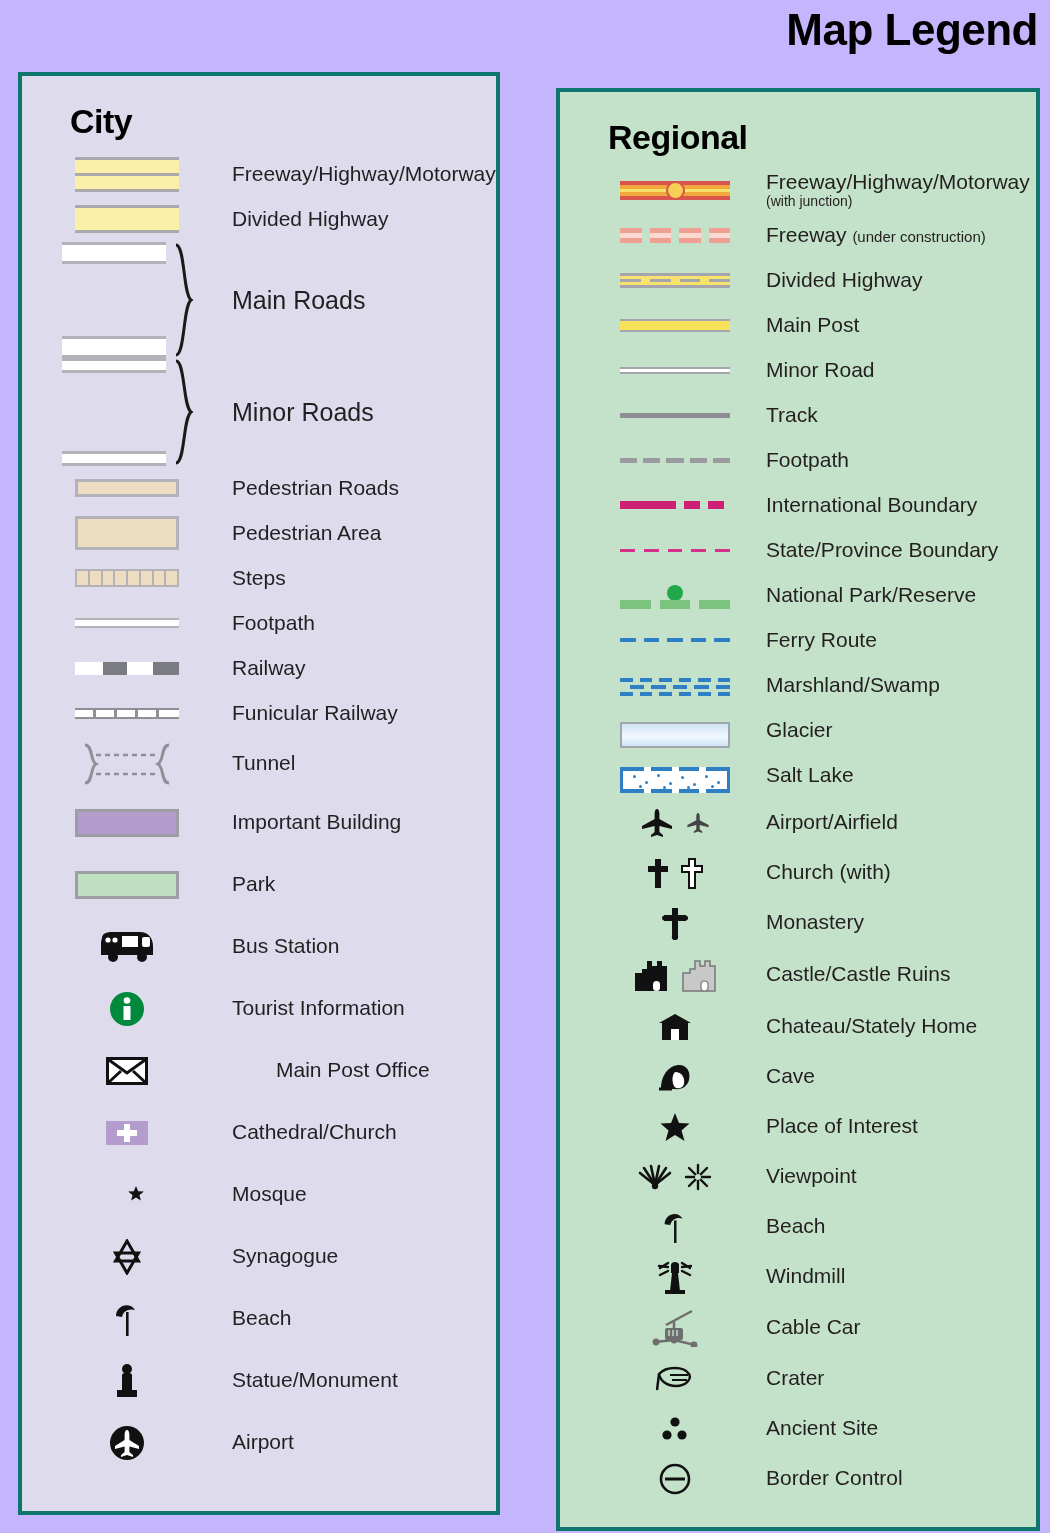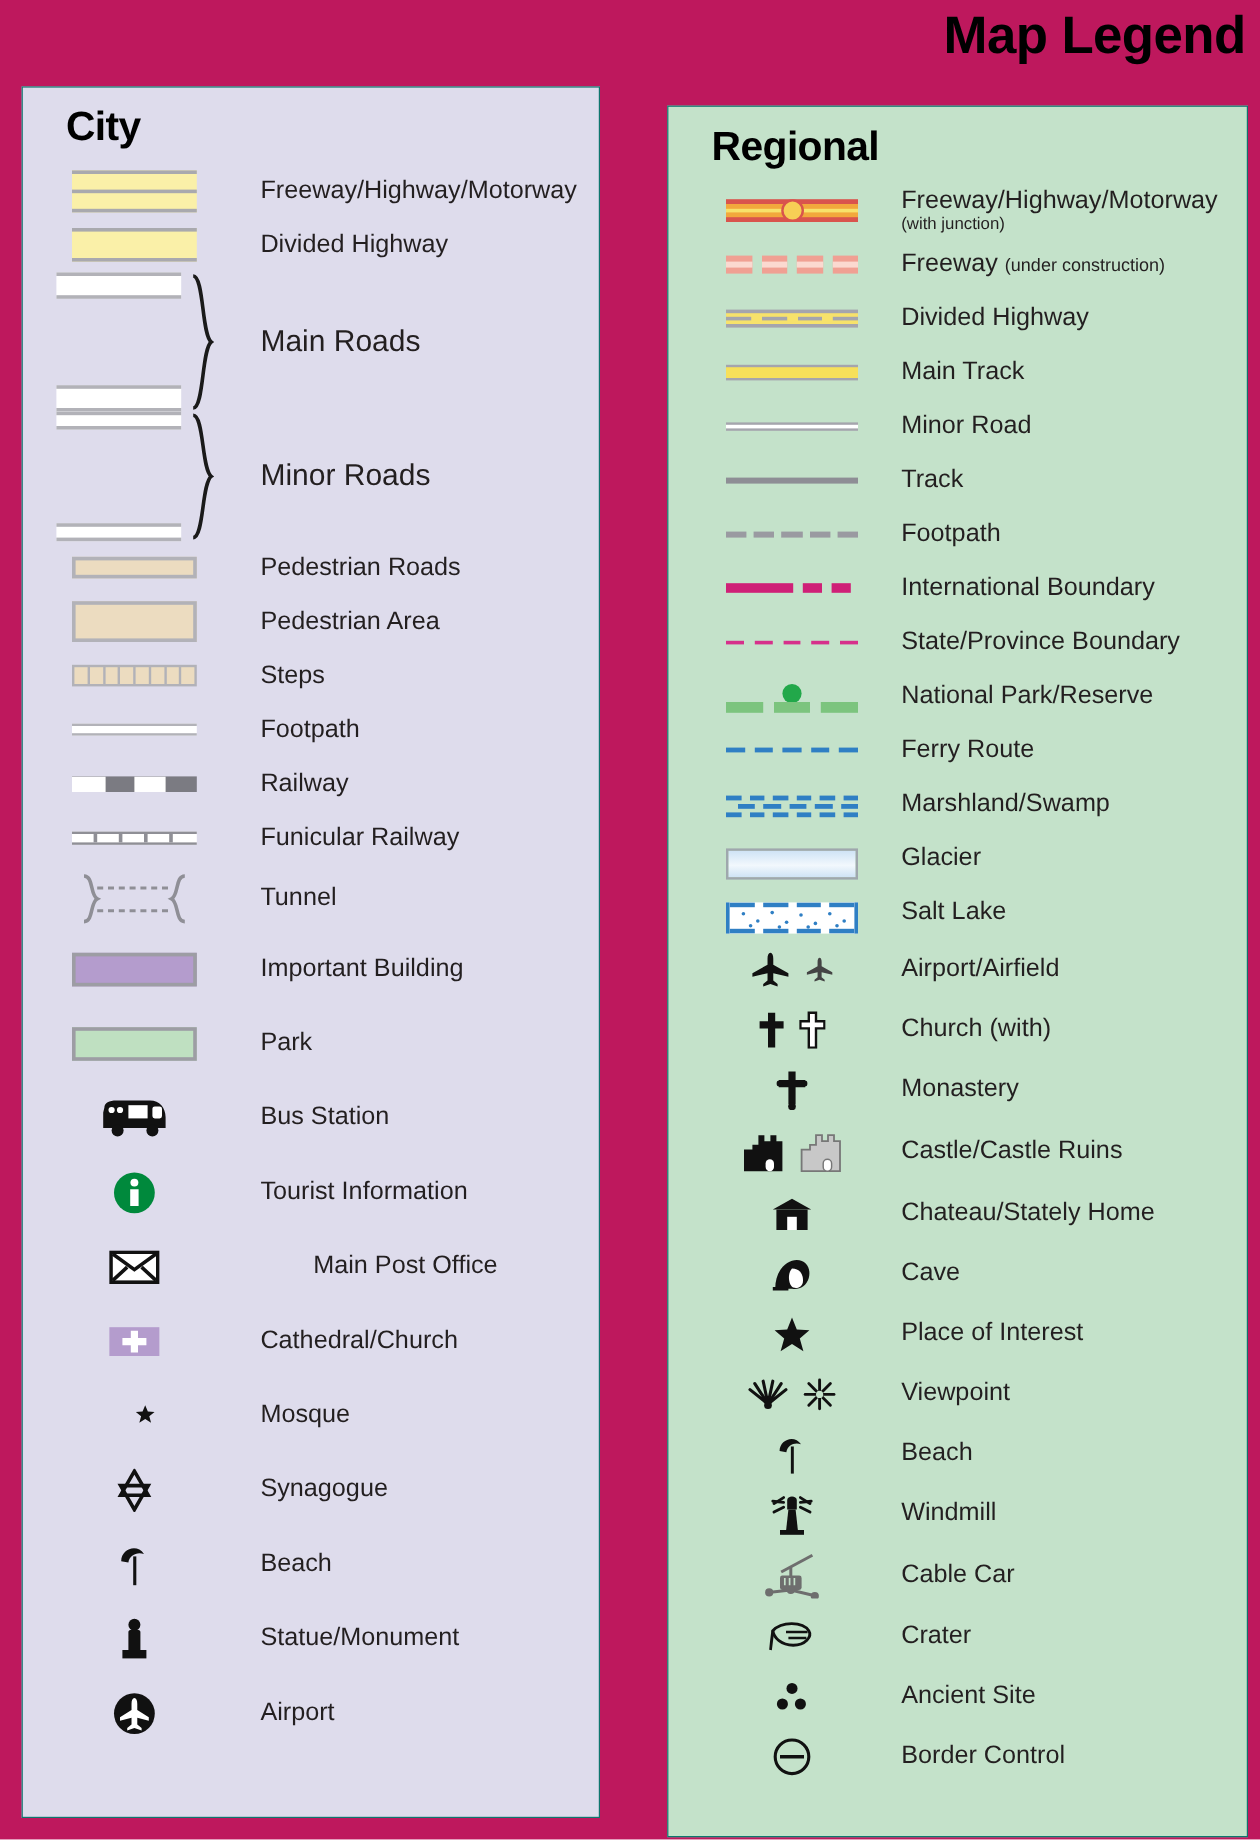--- a/index.html
+++ b/index.html
@@ -5,42 +5,42 @@
   * { box-sizing: border-box; }
   html, body {
     margin: 0; padding: 0;
     background: #ffffff;
     font-family: "Liberation Sans", sans-serif;
   }
   #page {
     position: relative;
     width: 1050px;
     height: 1533px;
-    background: #be185d;
+    background: #c4b5fd;
     overflow: hidden;
   }
 
   
   #legend-title {
     position: absolute;
     right: 12px;
     top: 8px;
     font-size: 44px;
     font-weight: bold;
     letter-spacing: -0.5px;
     color: #000000;
     line-height: 1;
     white-space: nowrap;
   }
 
   
   .panel {
     position: absolute;
-    border: 1px solid #0f766e;
-    padding: 0;
+    border: 4px solid #0f766e;
+    padding: 12px;
   }
   #panel-city {
     left: 18px; top: 72px;
     width: 482px; height: 1443px;
     background: #dedcec;
   }
   #panel-regional {
     left: 556px; top: 88px;
     width: 484px; height: 1443px;
     background: #c4e2ca;
@@ -561,21 +561,21 @@
         <div class="lbl">Divided Highway</div>
       </div>
 
       <div class="row">
         <div class="sym">
           <div class="rl rl-main">
               <div class="bar casing"></div>
               <div class="bar inner"></div>
             </div>
         </div>
-        <div class="lbl">Main Track</div>
+        <div class="lbl">Main Post</div>
       </div>
 
 
       <div class="row">
         <div class="sym">
           <div class="rl rl-minor">
               <div class="bar casing"></div>
               <div class="bar inner"></div>
             </div>
         </div>

